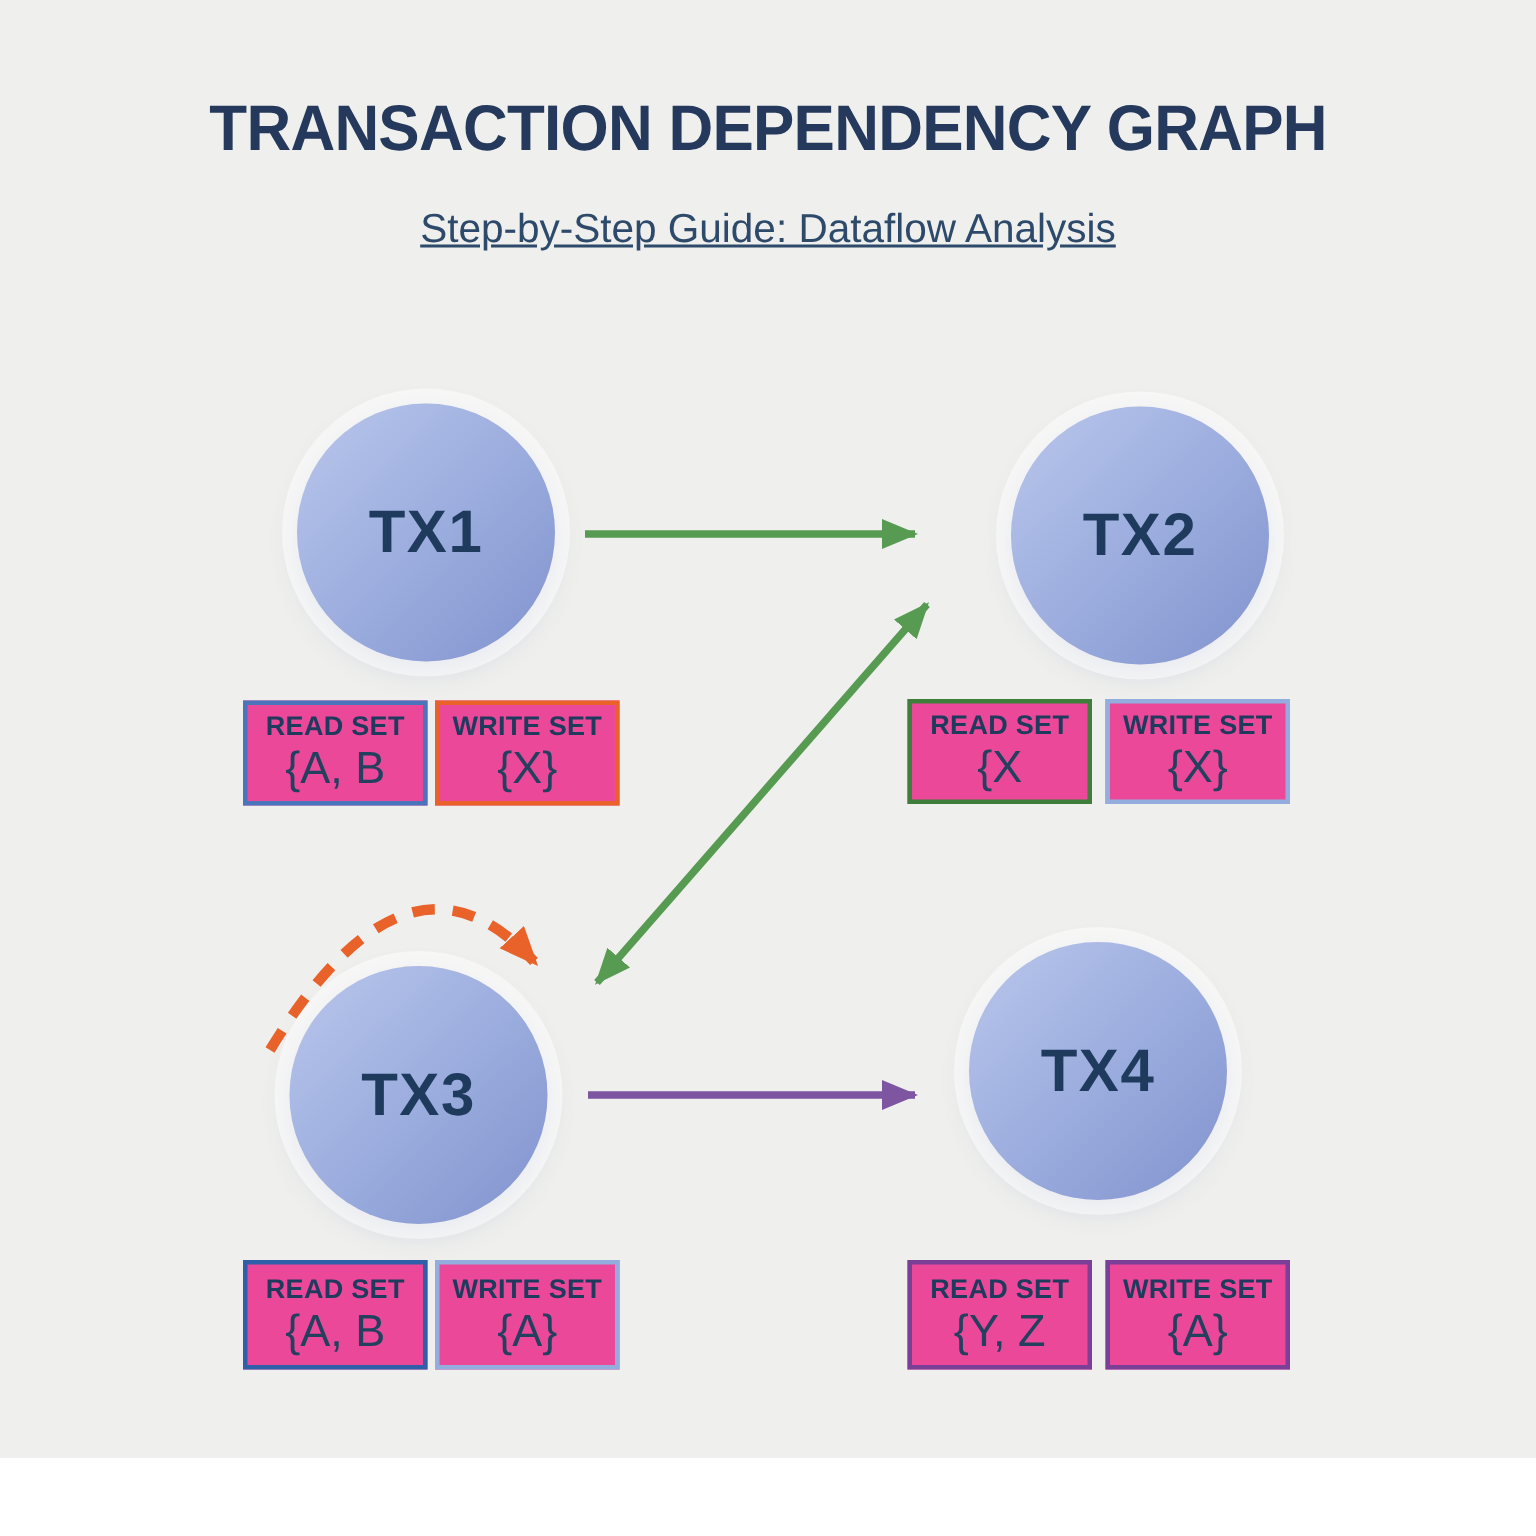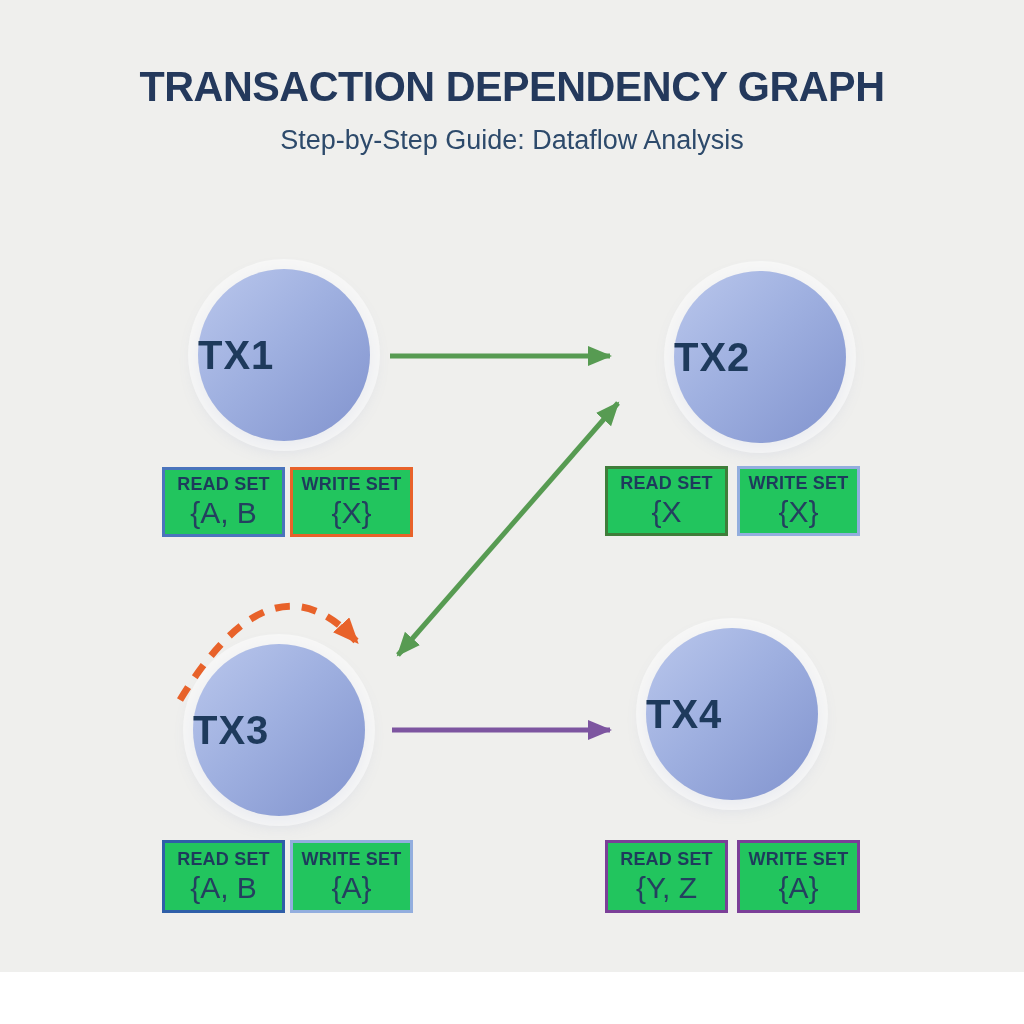--- a/index.html
+++ b/index.html
@@ -21,53 +21,55 @@
   }
   .title {
     margin-top: 62px;
     font-size: 43px;
     font-weight: 800;
     letter-spacing: -0.5px;
     color: #24395c;
     transform: scaleX(0.96);
   }
   .subtitle {
-    margin-top: 14px;
+    margin-top: 26px;
     font-size: 27px;
     font-weight: 400;
     color: #2d4a6b;
+    text-decoration: underline;
   }
 
   .edges-layer {
     position: absolute;
     left: 0; top: 0;
     width: 1024px; height: 1024px;
   }
 
   .node {
     position: absolute;
     width: 172px;
     height: 172px;
     border-radius: 50%;
     background: linear-gradient(135deg, #bac7ec 0%, #9fb0e0 45%, #8193ce 100%);
     box-shadow: 0 0 0 10px rgba(255,255,255,0.5), 0 6px 18px rgba(120,135,190,0.25);
     display: flex;
     align-items: center;
+    justify-content: center;
   }
   .node-label {
     font-size: 40px;
     font-weight: 800;
     letter-spacing: 1px;
     color: #1e3a5c;
   }
 
   .setbox {
     position: absolute;
     width: 123px;
-    background: #22c55e;
+    background: #ec4899;
     border: 3px solid #4a74bc;
     box-sizing: border-box;
     display: flex;
     flex-direction: column;
     align-items: center;
     justify-content: center;
     gap: 1px;
   }
   .row1 { height: 70px; }
   .row2 { height: 73px; }

